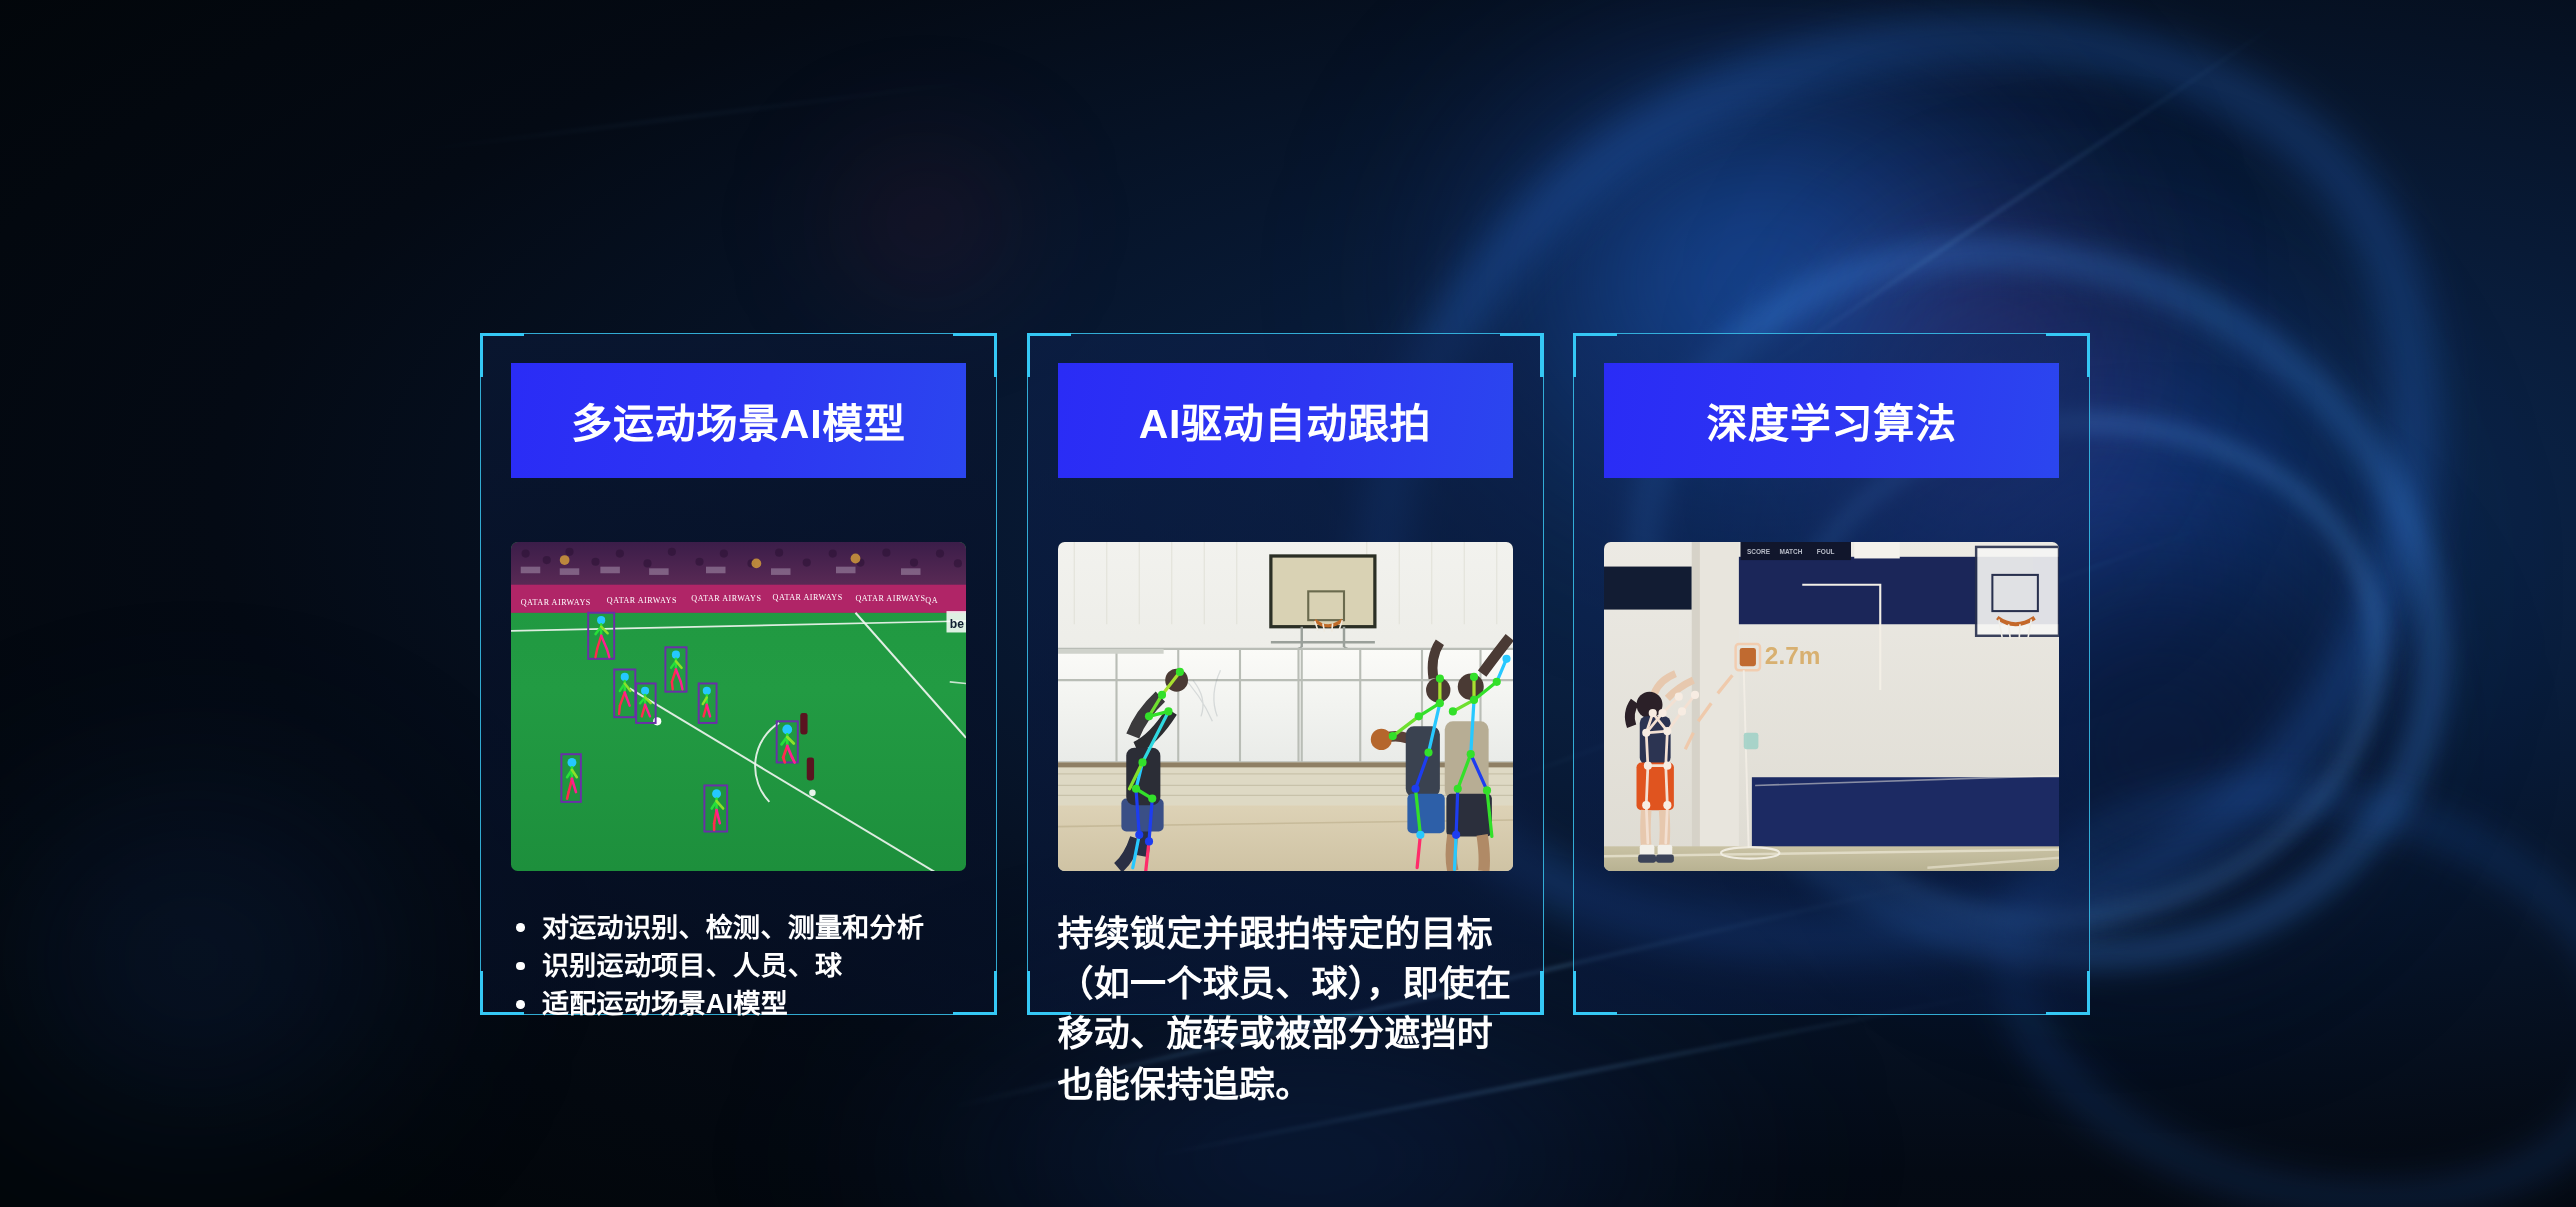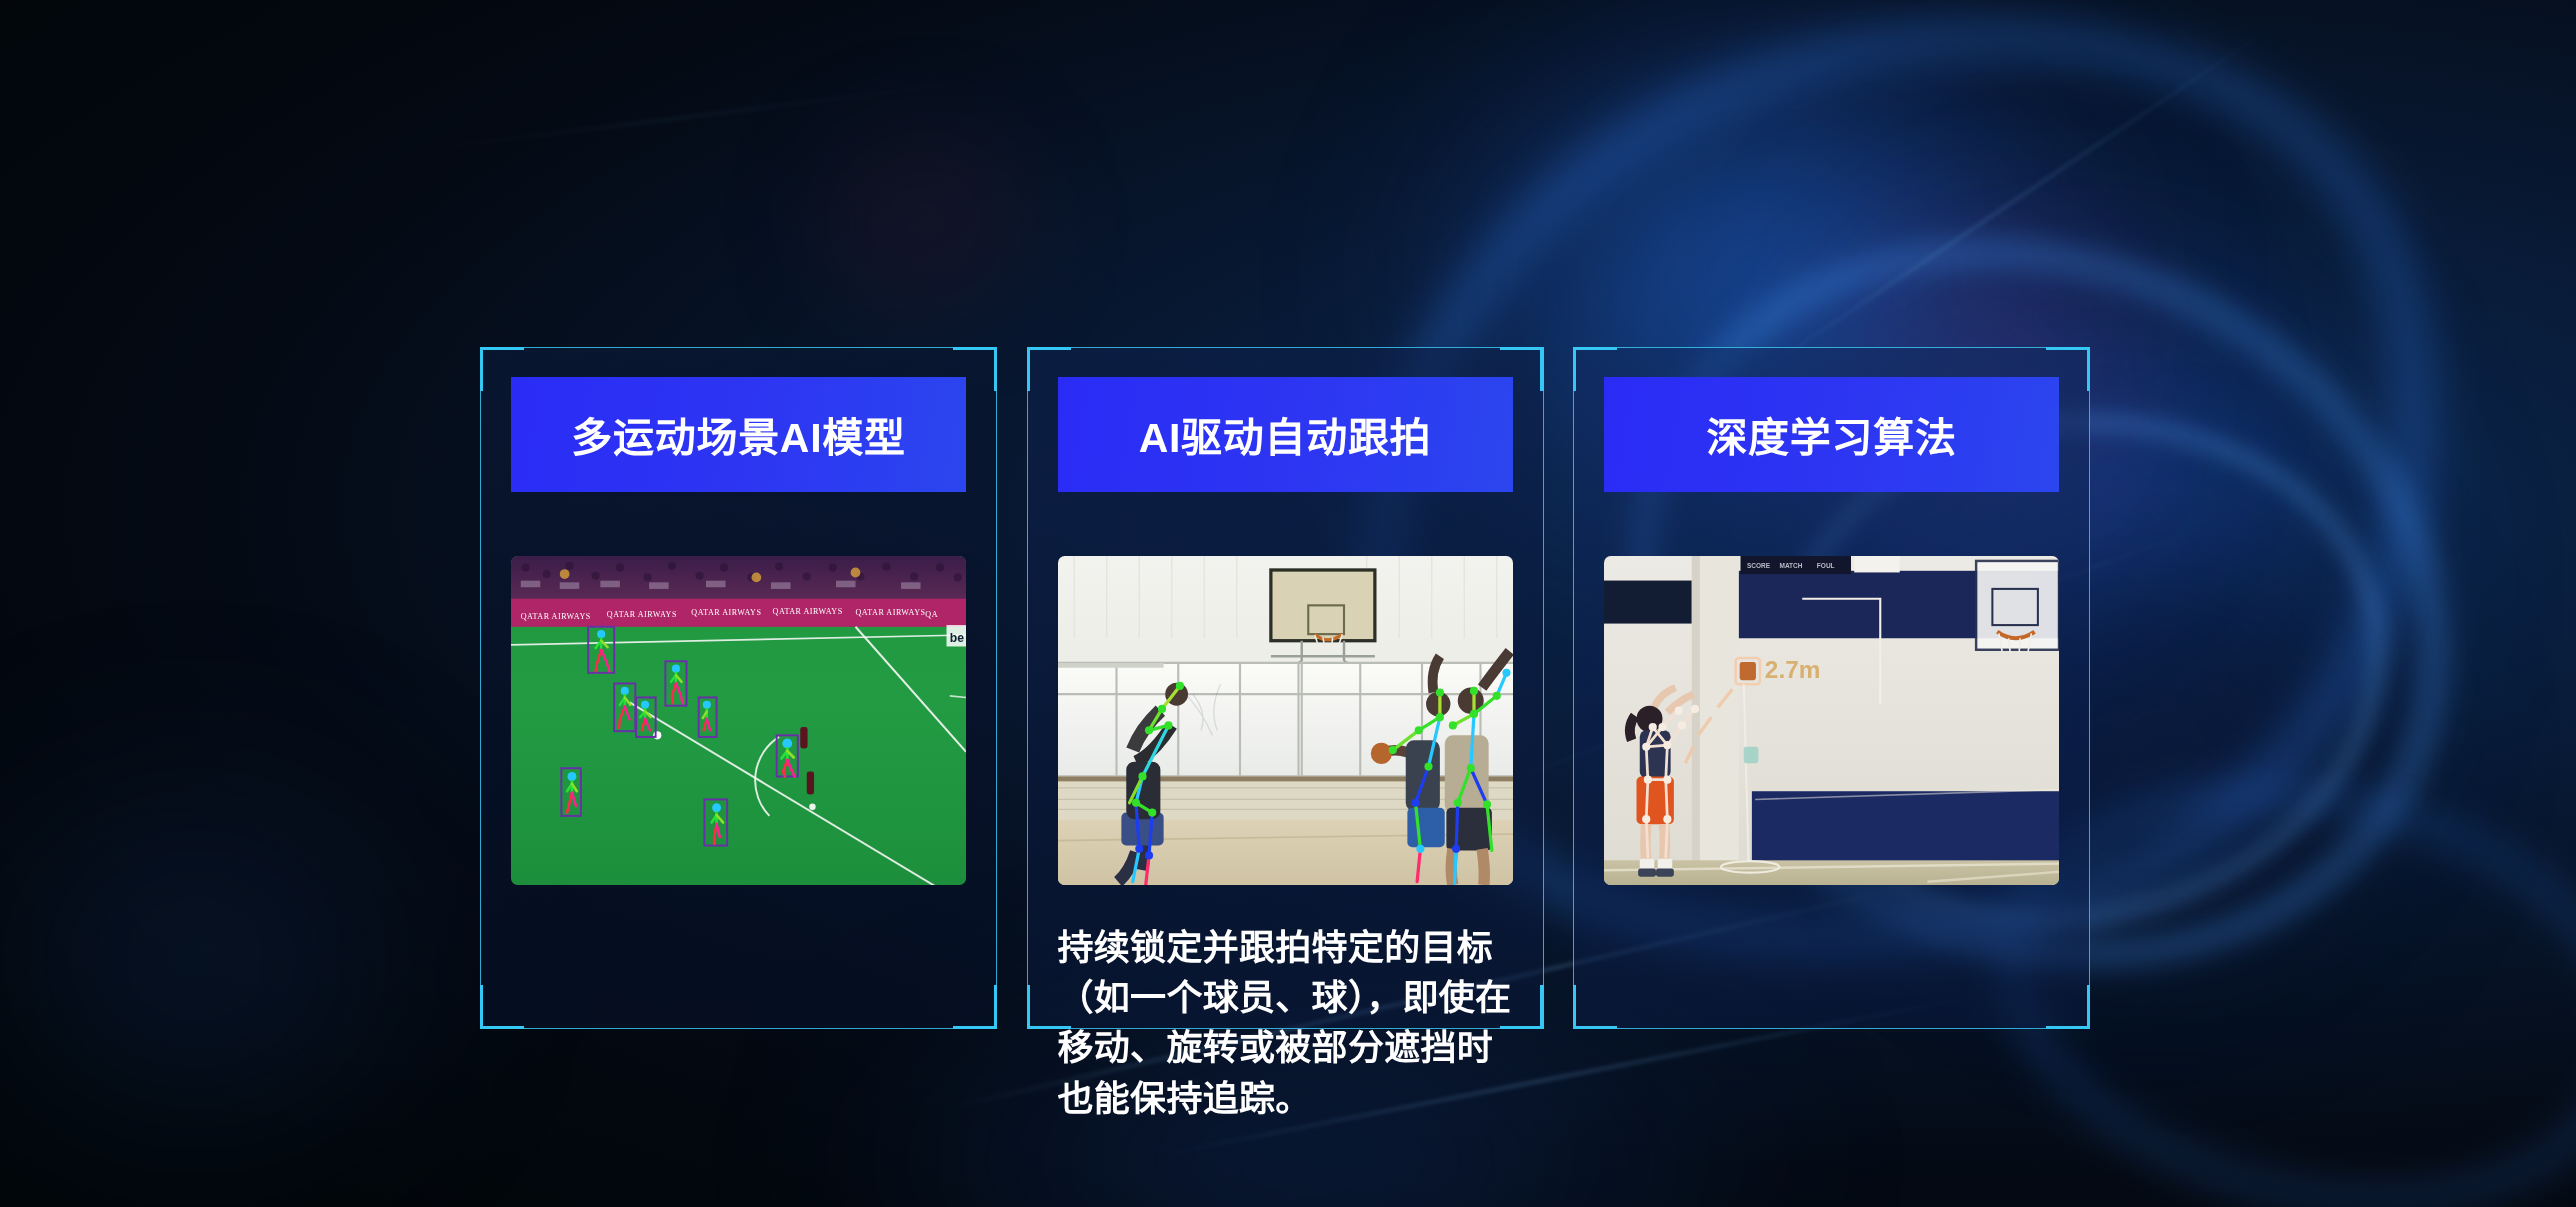--- a/index.html
+++ b/index.html
@@ -130,21 +130,21 @@
   .streak-1 { left: 939px; top: 993px; width: 1006px; transform: rotate(-13deg); }
   .streak-2 { left: 1140px; top: 1073px; width: 872px; transform: rotate(-11deg); opacity: .7; }
   .streak-3 { left: 1677px; top: 201px;  width: 671px; transform: rotate(-34deg); opacity: .5; }
   .streak-4 { left: 1442px; top: 657px;  width: 805px; transform: rotate(-20deg); opacity: .45; }
   .streak-5 { left: 402px;  top: 114px;  width: 604px;  transform: rotate(-7deg);  opacity: .18; }
 
   
   #cards {
     position: absolute;
     left: 480px;
-    top: 347px;
+    top: 333px;
     width: 1610px;
     height: 682px;
     display: flex;
     gap: 29.5px;
   }
   .card {
     position: relative;
     flex: 1 1 0;
     background: linear-gradient(170deg, rgba(10,24,52,0.80) 0%, rgba(7,18,42,0.72) 45%, rgba(6,16,38,0.66) 100%);
   }
@@ -466,20 +466,25 @@
                 <path d="M8,15 L2,24" stroke="#27e03a" stroke-width="3.2"></path>
                 <path d="M8,15 L16,24" stroke="#8de02a" stroke-width="3.2"></path>
                 <path d="M8,26 L5,42" stroke="#ff2b4d" stroke-width="3.2"></path>
                 <path d="M8,26 L12,42" stroke="#ff1f8f" stroke-width="3.2"></path>
                 <path d="M5,42 L5,50" stroke="#ff2b4d" stroke-width="3.2"></path>
               </g>
             </g>
           </svg>
         </div>
 
+        <ul class="bullets">
+          <li>对运动识别、检测、测量和分析</li>
+          <li>识别运动项目、人员、球</li>
+          <li>适配运动场景AI模型</li>
+        </ul>
       </div>
     </div>
 
     <div class="card card-2">
       <div class="frame-line fl-top"></div>
       <div class="frame-line fl-bottom"></div>
       <div class="frame-line fl-left"></div>
       <div class="frame-line fl-right"></div>
       <div class="corner tl"></div>
       <div class="corner tr"></div>

